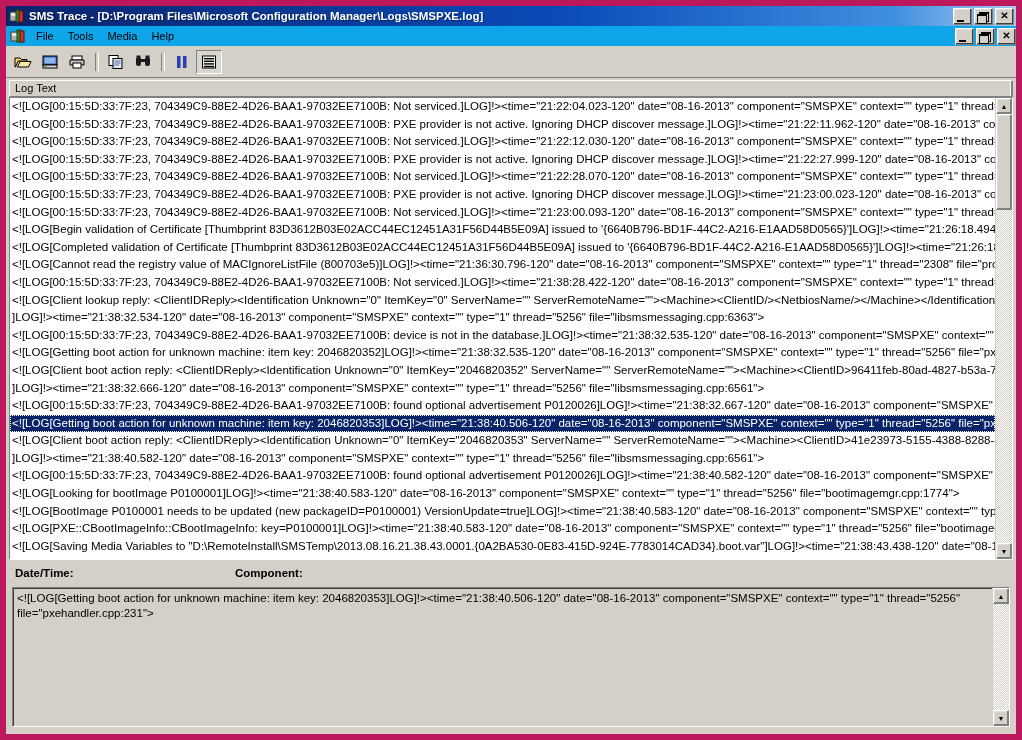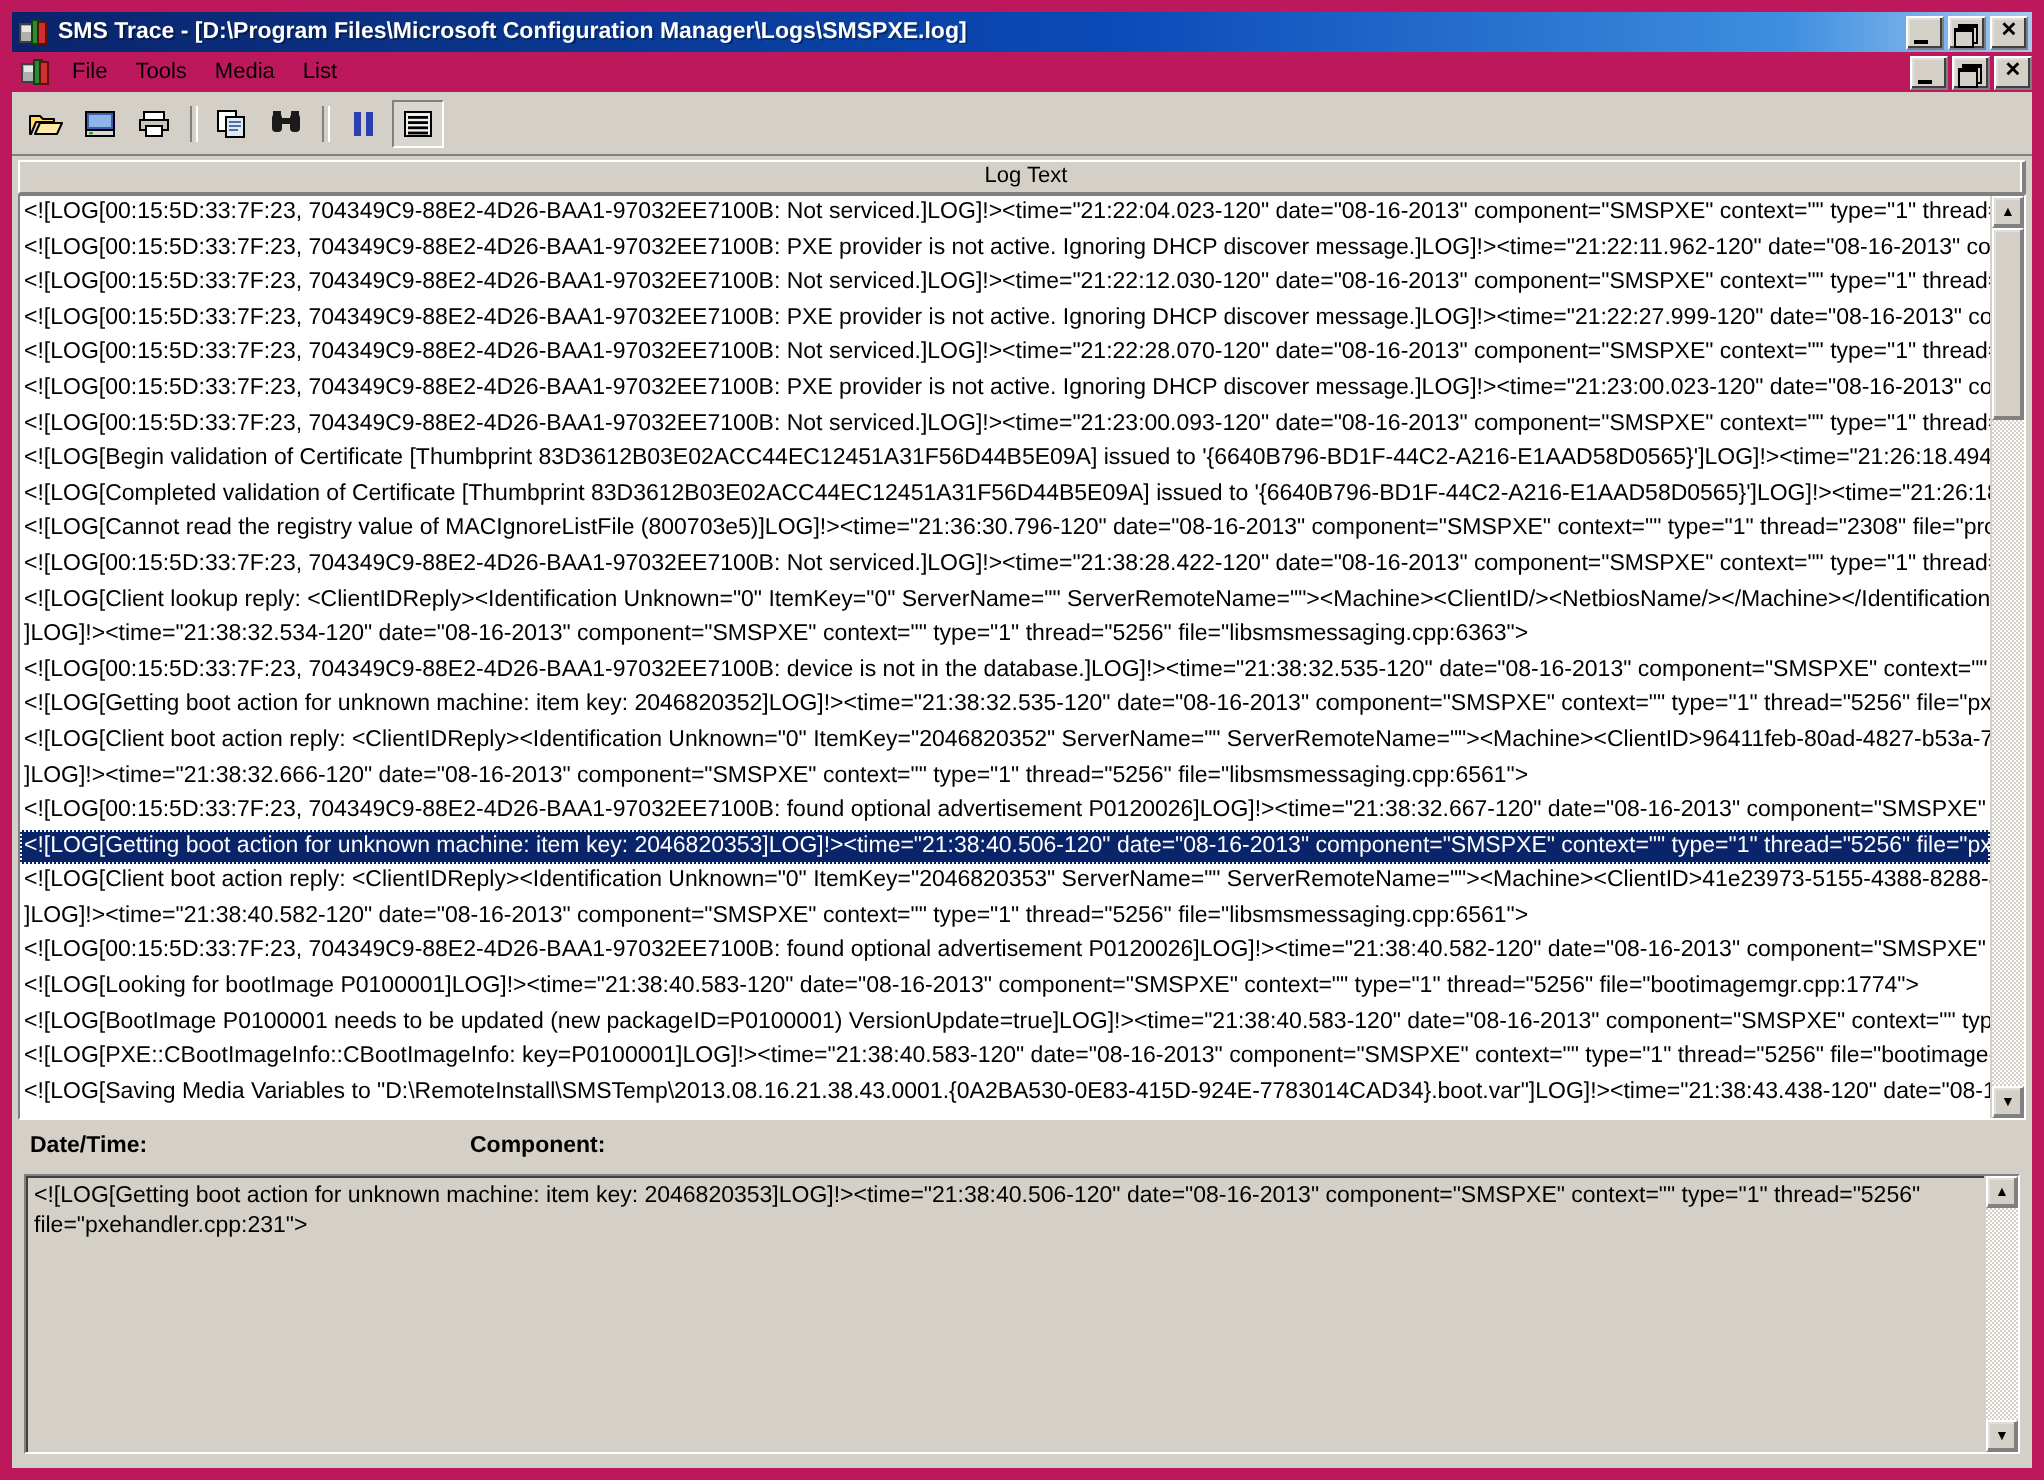--- a/index.html
+++ b/index.html
@@ -50,21 +50,21 @@
   .wb-min i { width: 7px; height: 2px; left: 3px; bottom: 2px; }
   
   .wb-res i.a { width: 8px; height: 7px; left: 4px; top: 3px; background: none; border: 1px solid #000; border-top-width: 2px; }
   .wb-res i.b { width: 8px; height: 7px; left: 2px; top: 5px; background: #d4d0c8; border: 1px solid #000; border-top-width: 2px; }
   
   .wb-close { font-family: "Liberation Sans", sans-serif; font-weight: bold; font-size: 10px; }
 
   
   .menubar {
     height: 20px; display: flex; align-items: center;
-    background: #be185d;
+    background: #0ea5e9;
     padding-left: 2px;
     flex: none;
     border-bottom: 1px solid #d4d0c8;
   }
   .menubar .mdi-icon { width: 16px; height: 16px; margin: 0 3px 0 2px; flex: none; position: relative; }
   .menu-item {
     padding: 2px 7px; font-size: 11px; color: #000; cursor: default;
   }
   .menubar .spacer { flex: 1 1 auto; }
 
@@ -100,21 +100,20 @@
     min-height: 0;
   }
   .listhead {
     height: 17px;
     background: #d4d0c8;
     border: 1px solid;
     border-color: #fff #808080 #808080 #fff;
     display: flex; align-items: center;
     flex: none;
     box-sizing: border-box;
-    text-align: center;
   }
   .listhead .col {
     padding-left: 5px; font-size: 11px; line-height: 15px;
     height: 100%;
     box-sizing: border-box;
     border-right: 1px solid #808080;
     box-shadow: inset -1px 0 0 #fff;
     width: 100%;
   }
   .listwrap {
@@ -252,21 +251,21 @@
       <svg width="16" height="16" viewBox="0 0 16 16">
         <rect x="1" y="4" width="7" height="9" fill="#b0b0b0" stroke="#404040" stroke-width="1"></rect>
         <rect x="2" y="5" width="5" height="3" fill="#e8e8e8"></rect>
         <rect x="7" y="2" width="4" height="12" fill="#2e8b2e" stroke="#104010" stroke-width="1"></rect>
         <rect x="10" y="3" width="4" height="11" fill="#d03030" stroke="#601010" stroke-width="1"></rect>
       </svg>
     </span>
     <span class="menu-item">File</span>
     <span class="menu-item">Tools</span>
     <span class="menu-item">Media</span>
-    <span class="menu-item">List</span>
+    <span class="menu-item">Help</span>
     <span class="spacer"></span>
     <span class="winbtns">
       <span class="wbtn wb-min">
           <i></i>
         </span>
       <span class="wbtn wb-res">
           <i class="a"></i>
           <i class="b"></i>
         </span>
       <span class="wbtn wb-close">✕</span>

